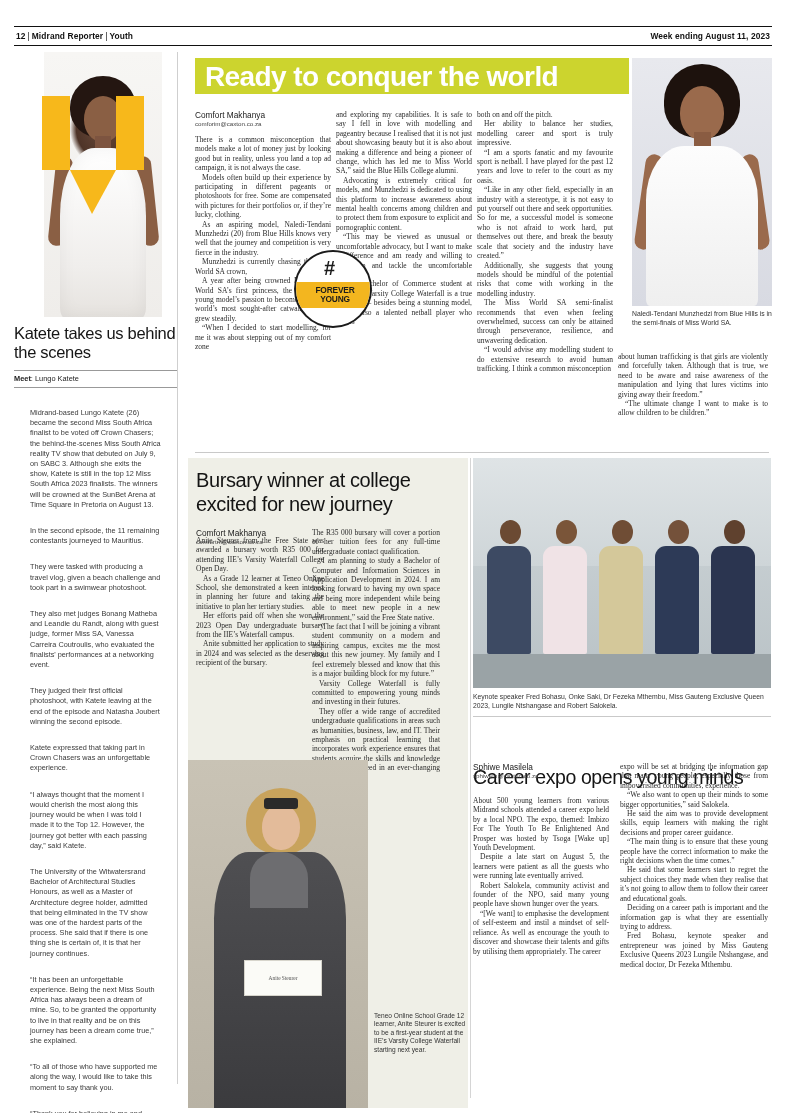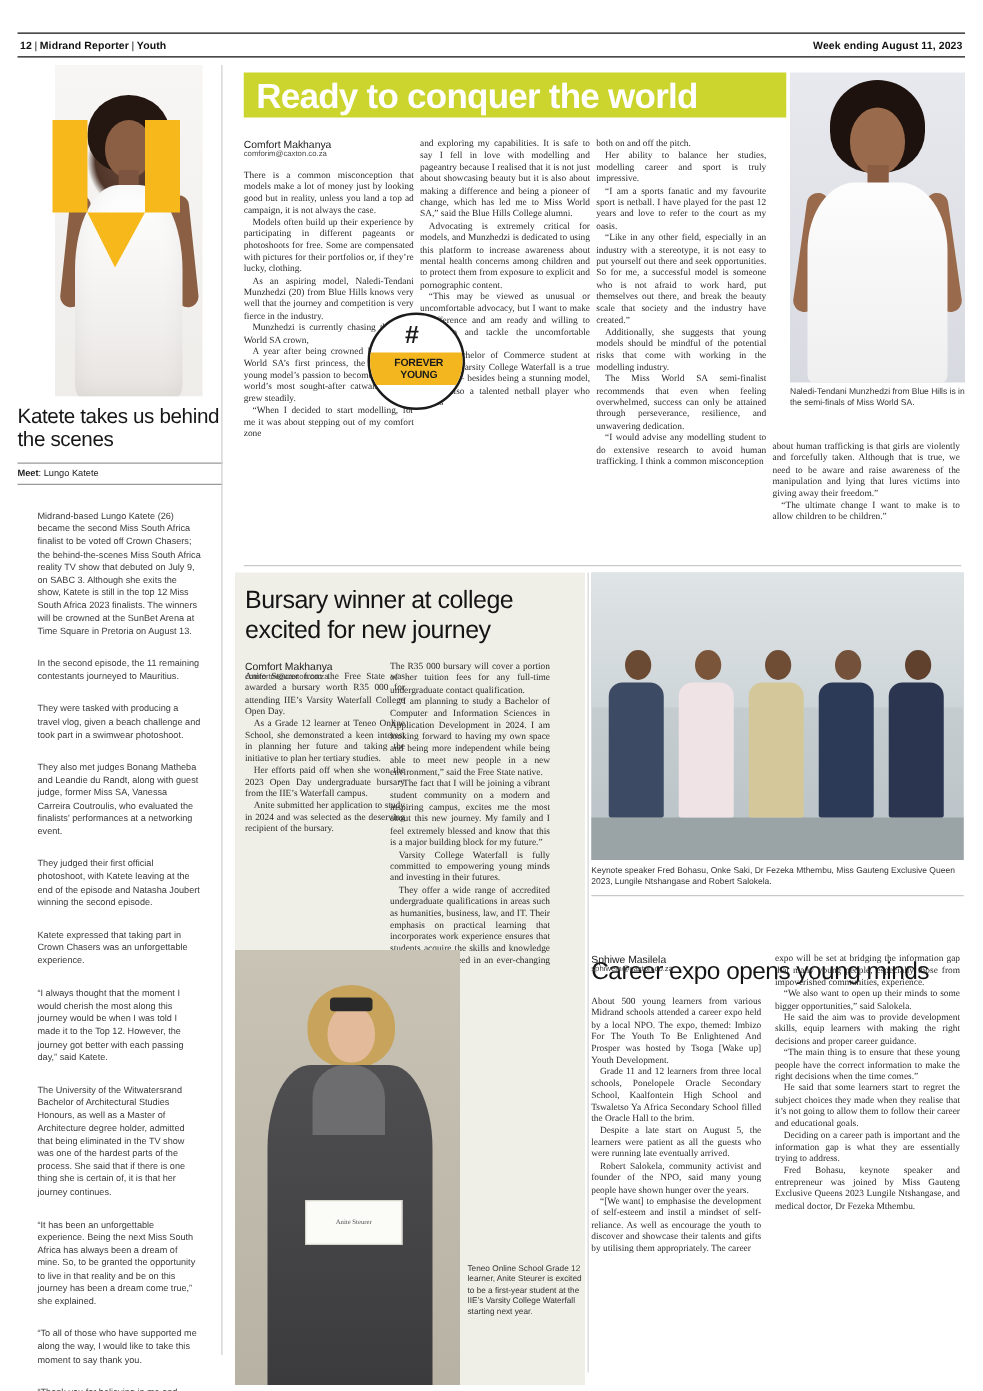--- a/index.html
+++ b/index.html
@@ -404,21 +404,20 @@
 <div class="group-caption">Keynote speaker Fred Bohasu, Onke Saki, Dr Fezeka Mthembu, Miss Gauteng Exclusive Queen 2023, Lungile Ntshangase and Robert Salokela.</div>
 
 <div class="rule-career"></div>
 <div class="career-head">Career expo opens young minds</div>
 <div class="career-byline">
   <div class="byline-name">Sphiwe Masilela</div>
   <div class="byline-mail">sphiwem@caxton.co.za</div>
 </div>
 <div class="car-c1 serif-body">
     <p class="noind">About 500 young learners from various Midrand schools attended a career expo held by a local NPO. The expo, themed: Imbizo For The Youth To Be Enlightened And Prosper was hosted by Tsoga [Wake up] Youth Development.</p>
-    <p>Grade 11 and 12 learners from three local schools, Ponelopele Oracle Secondary School, Kaalfontein High School and Tswaletso Ya Africa Secondary School filled the Oracle Hall to the brim.</p>
     <p>Despite a late start on August 5, the learners were patient as all the guests who were running late eventually arrived.</p>
     <p>Robert Salokela, community activist and founder of the NPO, said many young people have shown hunger over the years.</p>
     <p>“[We want] to emphasise the development of self-esteem and instil a mindset of self-reliance. As well as encourage the youth to discover and showcase their talents and gifts by utilising them appropriately. The career</p>
   </div>
 <div class="car-c2 serif-body">
     <p class="noind">expo will be set at bridging the information gap that many young people, especially those from impoverished communities, experience.</p>
     <p>“We also want to open up their minds to some bigger opportunities,” said Salokela.</p>
     <p>He said the aim was to provide development skills, equip learners with making the right decisions and proper career guidance.</p>
     <p>“The main thing is to ensure that these young people have the correct information to make the right decisions when the time comes.”</p>
     <p>He said that some learners start to regret the subject choices they made when they realise that it’s not going to allow them to follow their career and educational goals.</p>

